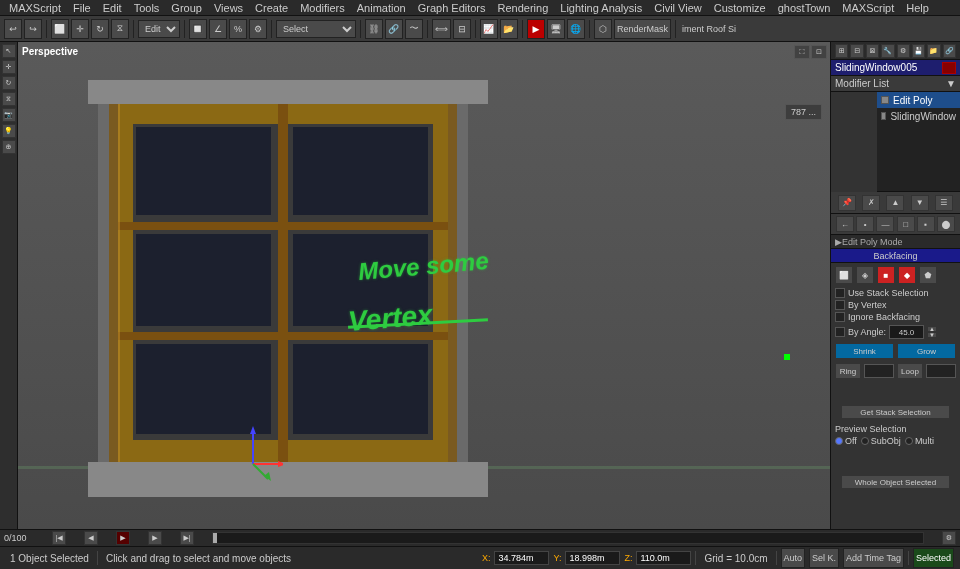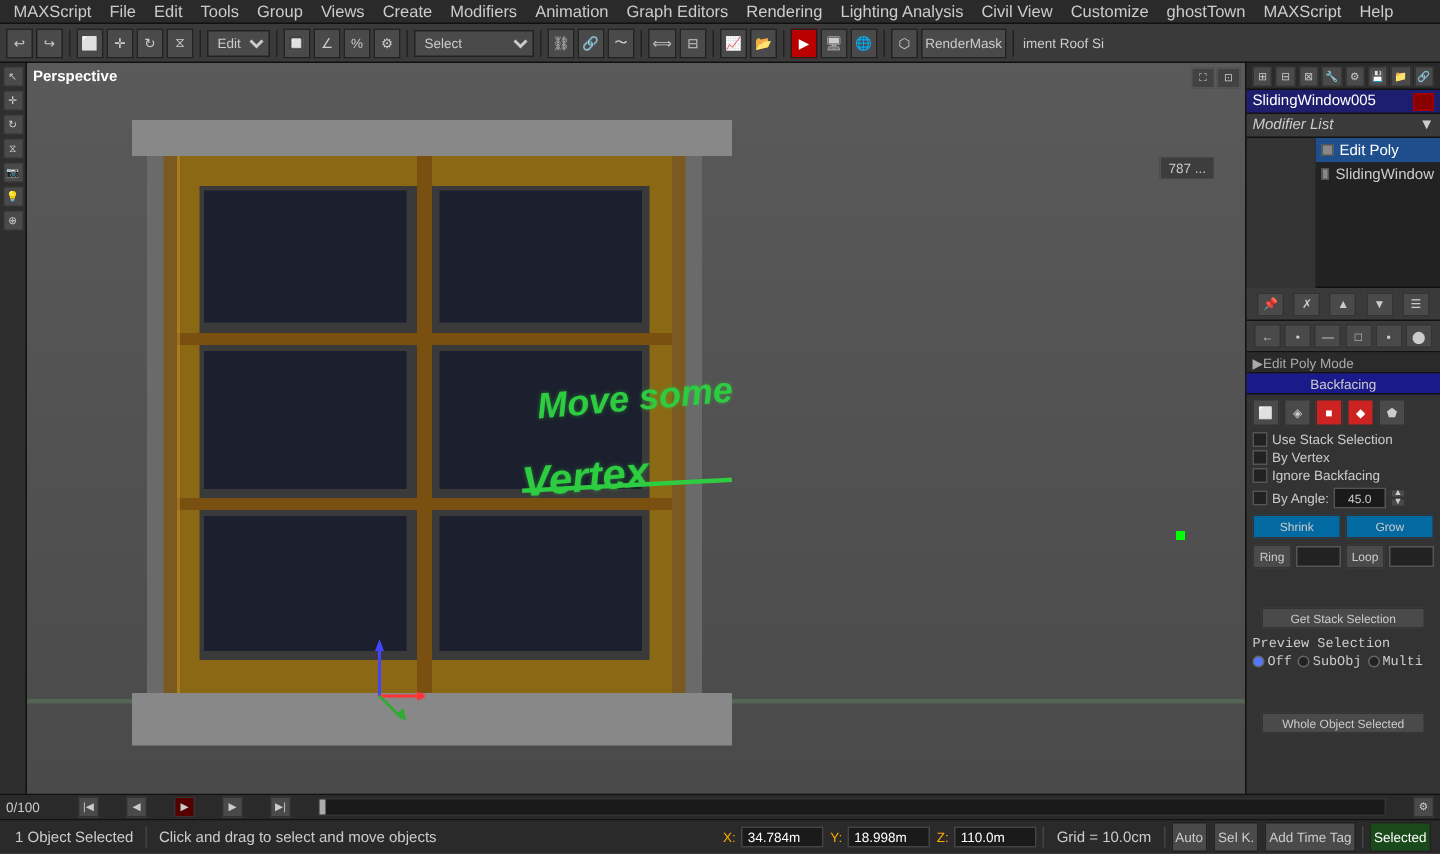--- a/index.html
+++ b/index.html
@@ -197,21 +197,20 @@
     }
     #modifier-list-label {
       height: 16px;
       background: #3a3a3a;
       display: flex;
       align-items: center;
       justify-content: space-between;
       padding: 0 4px;
       border-bottom: 1px solid #111;
       font-size: 10px;
-      font-style: italic;
     }
     #modifier-stack {
       background: #222;
       height: 100px;
       border-bottom: 1px solid #111;
       overflow-y: auto;
       margin-left: 46px;
     }
     .modifier-item {
       height: 16px;
@@ -377,21 +376,20 @@
       display: flex;
       align-items: center;
       justify-content: center;
       cursor: pointer;
       margin-top: 22px;
     }
 
     .preview-sel-section {
       padding: 2px 4px;
       font-size: 9px;
-      font-family: Liberation Mono, monospace;
     }
     .radio-row {
       display: flex;
       align-items: center;
       gap: 4px;
       padding: 1px 0;
     }
     .radio-option {
       display: flex;
       align-items: center;
@@ -679,21 +677,21 @@
 
       <line x1="10" y1="40" x2="25" y2="55" stroke="#33aa33" stroke-width="2"></line>
       <polygon points="28,57 21,52 26,48" fill="#33aa33"></polygon>
     </svg>
 
     <div id="viewport-controls">
       <div class="vp-ctrl-btn">⛶</div>
       <div class="vp-ctrl-btn">⊡</div>
     </div>
 
-    <div style="position:absolute;top:62px;right:20px;background:rgba(50,50,50,0.7);padding:2px 5px;font-size:9px;color:#ccc;border:1px solid #555;">
+    <div style="position:absolute;top:62px;right:8px;background:rgba(50,50,50,0.7);padding:2px 5px;font-size:9px;color:#ccc;border:1px solid #555;">
       <span>787 ...</span>
     </div>
 
   </div>
 
   <div id="right-panel">
 
     <div id="right-panel-top">
       <div class="panel-top-btn">⊞</div>
       <div class="panel-top-btn">⊟</div>

